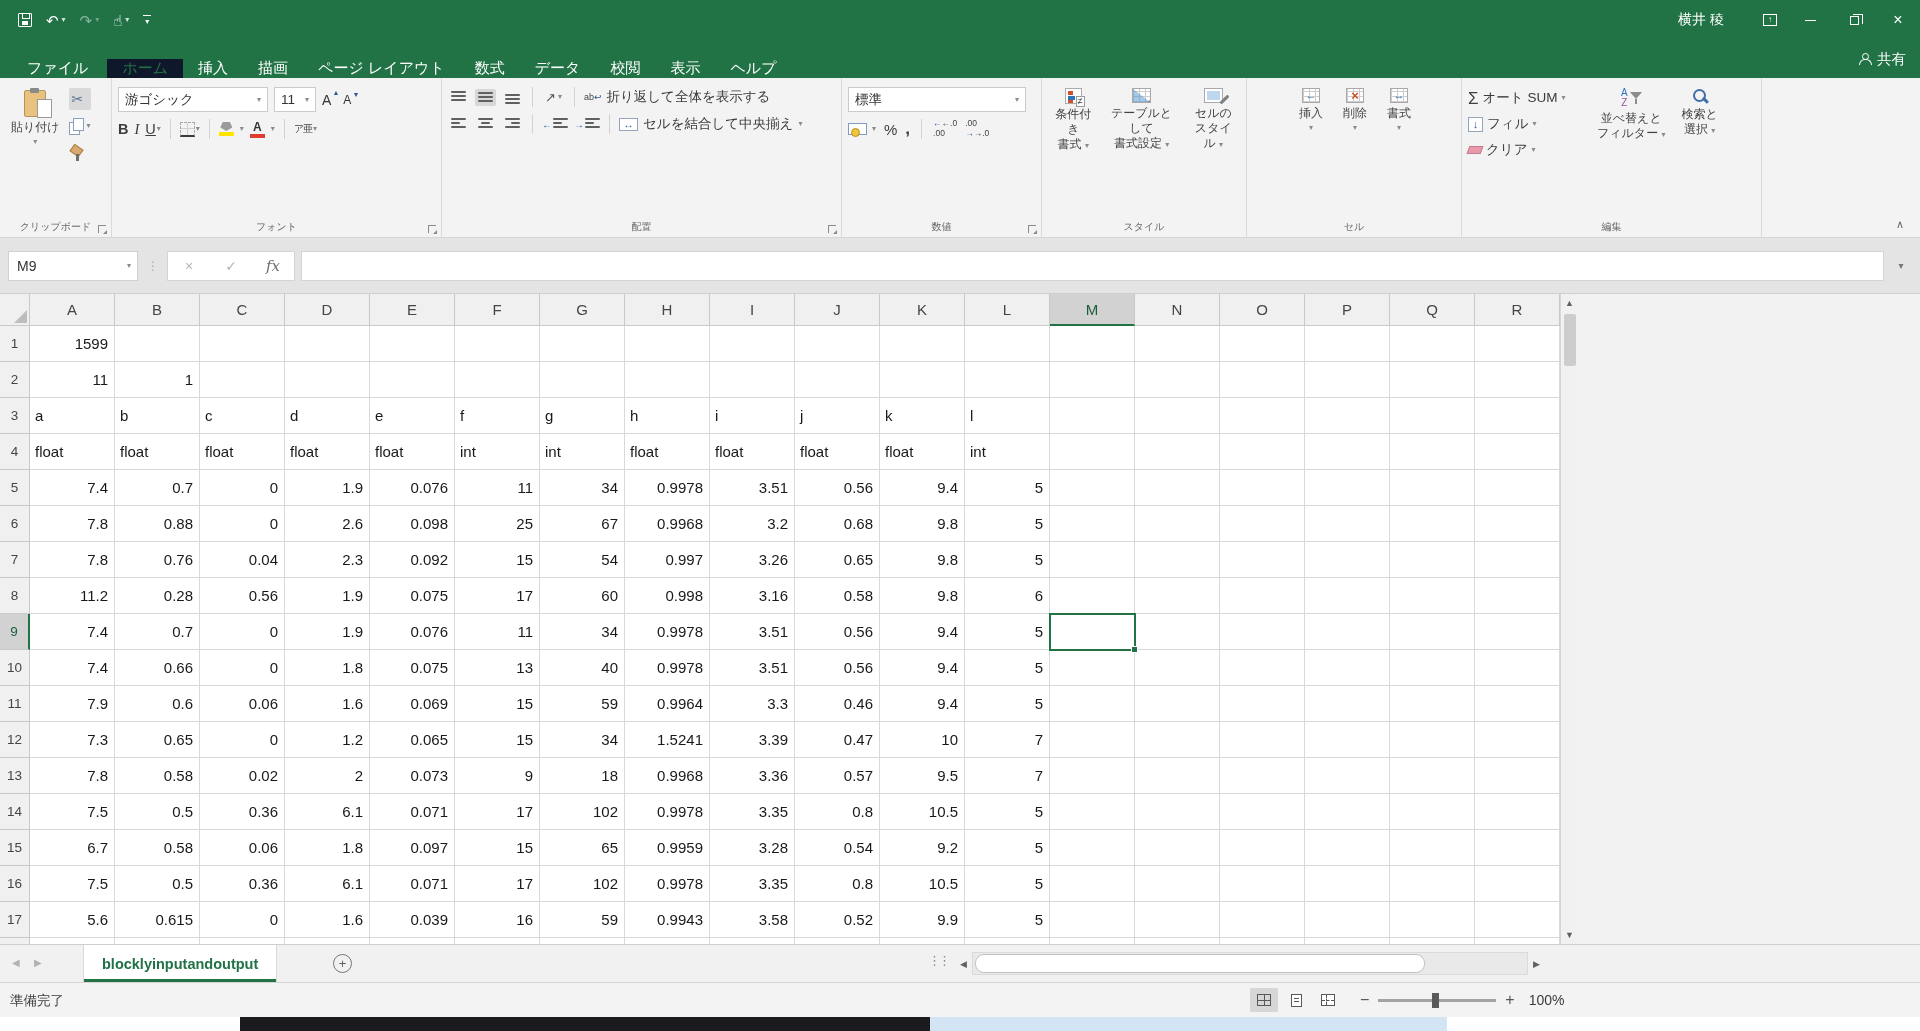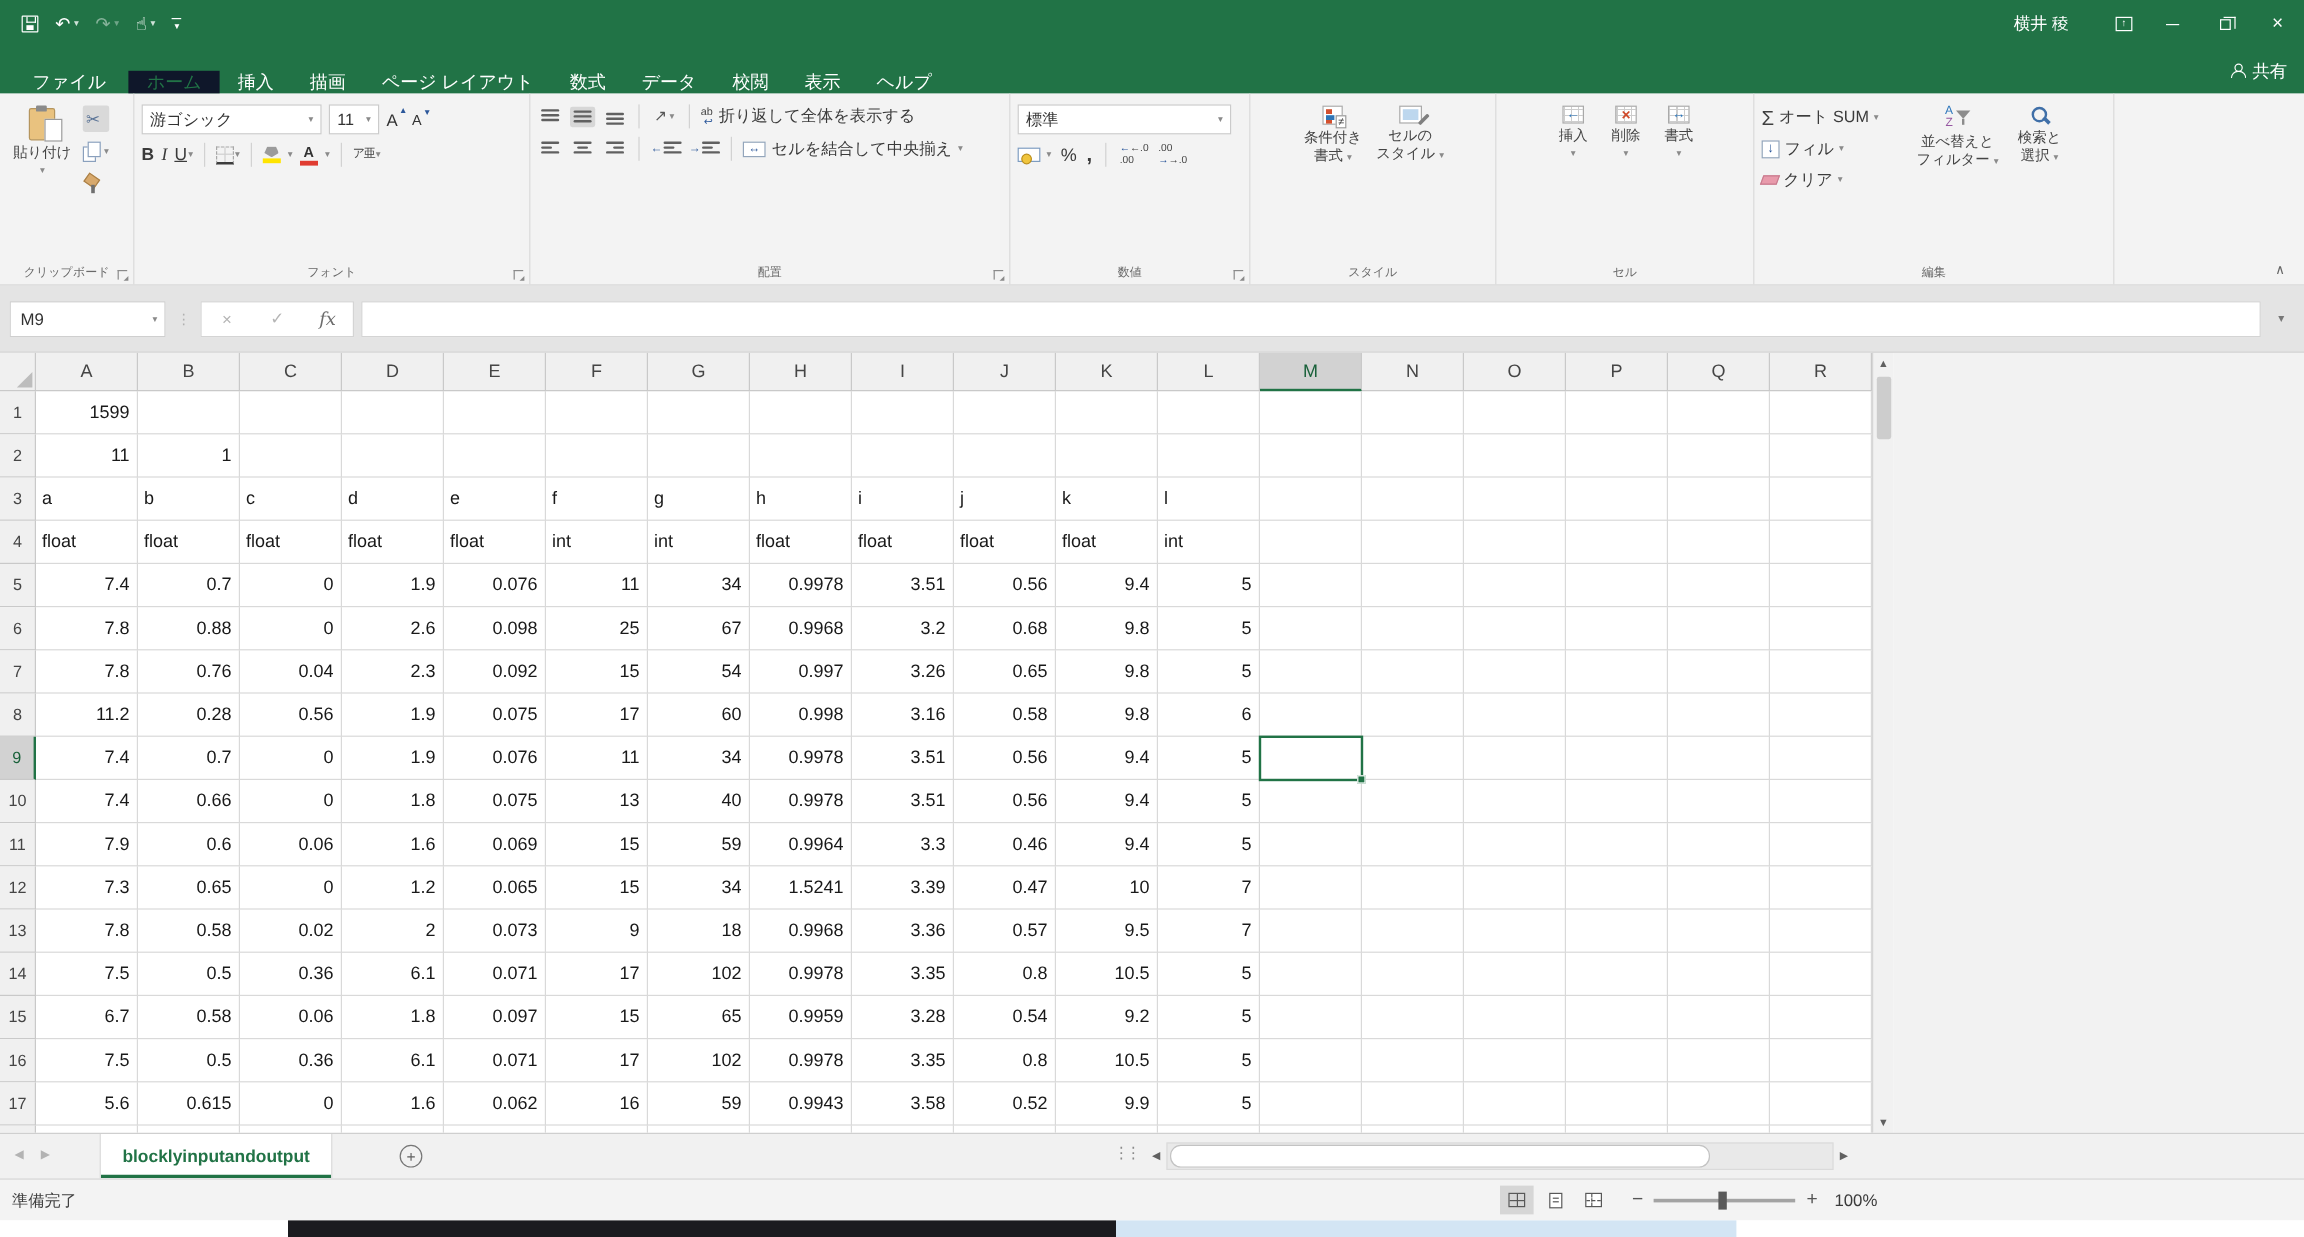--- a/index.html
+++ b/index.html
@@ -86,21 +86,21 @@
 .bars i{height:2px;background:#606060;border-radius:1px;width:100%}
 .bars.jc{justify-content:center}.bars.je{justify-content:flex-end}.bars.js{justify-content:flex-start}
 .bars.ha i:nth-child(2){width:62%}
 .bars.ha.ac{align-items:center}.bars.ha.ae{align-items:flex-end}
 .abtn{padding:2px 3px;border-radius:2px;display:flex;align-items:center;gap:2px}
 .abtn.pressed{background:#d7d7d7}
 .orient{font-size:13px;color:#555}
 .indent{display:flex;align-items:center;gap:1px}
 .indent b{font-size:10px;color:#2b579a}
 .txtbtn{display:flex;align-items:center;gap:5px;font-size:13.5px;color:#3b3b3b;white-space:nowrap}
-.ic-wrap{font-size:9px;color:#444;display:flex;flex-direction:column;line-height:.9;align-items:flex-end}
+.ic-wrap{font-size:9px;color:#444;display:flex;flex-direction:row;line-height:.9;align-items:flex-end}
 .ic-wrap b{color:#2b579a;font-size:9px}
 .ic-merge{width:19px;height:13px;border:1px solid #93a5bb;display:flex;align-items:center;justify-content:center;font-size:10px;color:#2b579a;background:#fff}
 .ic-money{width:19px;height:12px;border:1px solid #7d9cc0;background:#fff;position:relative}
 .ic-money::after{content:"";position:absolute;left:2px;bottom:-3px;width:7px;height:7px;background:#f0c53d;border:1px solid #bb8f1d;border-radius:50%}
 .pct{font-size:15px;color:#3b3b3b}
 .comma{font-size:17px;font-weight:bold;color:#3b3b3b;line-height:.5}
 .decbtn{display:flex;flex-direction:column;font-size:8.5px;color:#444;line-height:1.15;align-items:flex-start}
 .decbtn b{color:#2b579a}
 .mini-table{width:18px;height:15px;border:1px solid #a9a9a9;background:#fff;background-image:repeating-linear-gradient(0deg,#cdcdcd 0 1px,transparent 1px 5px),repeating-linear-gradient(90deg,#cdcdcd 0 1px,transparent 1px 6px);position:relative;display:flex;align-items:center;justify-content:center}
 .mini-table .ov{font-size:11px;line-height:1;font-weight:bold}
@@ -446,20 +446,26 @@
 
   <div class="rgroup" style="width:205px">
     <div class="g-body" style="justify-content:center;gap:2px">
       <div class="bigbtn">
         <span class="ic-cond">
             <i></i>
           </span>
         <span><span>条件付き</span><br><span>書式</span> <i class="dd dark">▾</i></span>
       </div>
       <div class="bigbtn">
+        <span class="ic-ftable">
+            <i class="pen"></i>
+          </span>
+        <span><span>テーブルとして</span><br><span>書式設定</span> <i class="dd dark">▾</i></span>
+      </div>
+      <div class="bigbtn">
         <span class="ic-cellstyle">
             <i class="pen"></i>
           </span>
         <span><span>セルの</span><br><span>スタイル</span> <i class="dd dark">▾</i></span>
       </div>
     </div>
     <div class="g-label"><span>スタイル</span></div>
   </div>
 
   <div class="rgroup" style="width:215px">
@@ -906,21 +912,21 @@
           <div class="cell"></div>
           <div class="cell"></div>
           <div class="cell"></div>
         </div>
         <div class="grow">
           <div class="rowh">17</div>
           <div class="cell num">5.6</div>
           <div class="cell num">0.615</div>
           <div class="cell num">0</div>
           <div class="cell num">1.6</div>
-          <div class="cell num">0.062</div>
+          <div class="cell num">0.039</div>
           <div class="cell num">16</div>
           <div class="cell num">59</div>
           <div class="cell num">0.9943</div>
           <div class="cell num">3.58</div>
           <div class="cell num">0.52</div>
           <div class="cell num">9.9</div>
           <div class="cell num">5</div>
           <div class="cell"></div>
           <div class="cell"></div>
           <div class="cell"></div>

